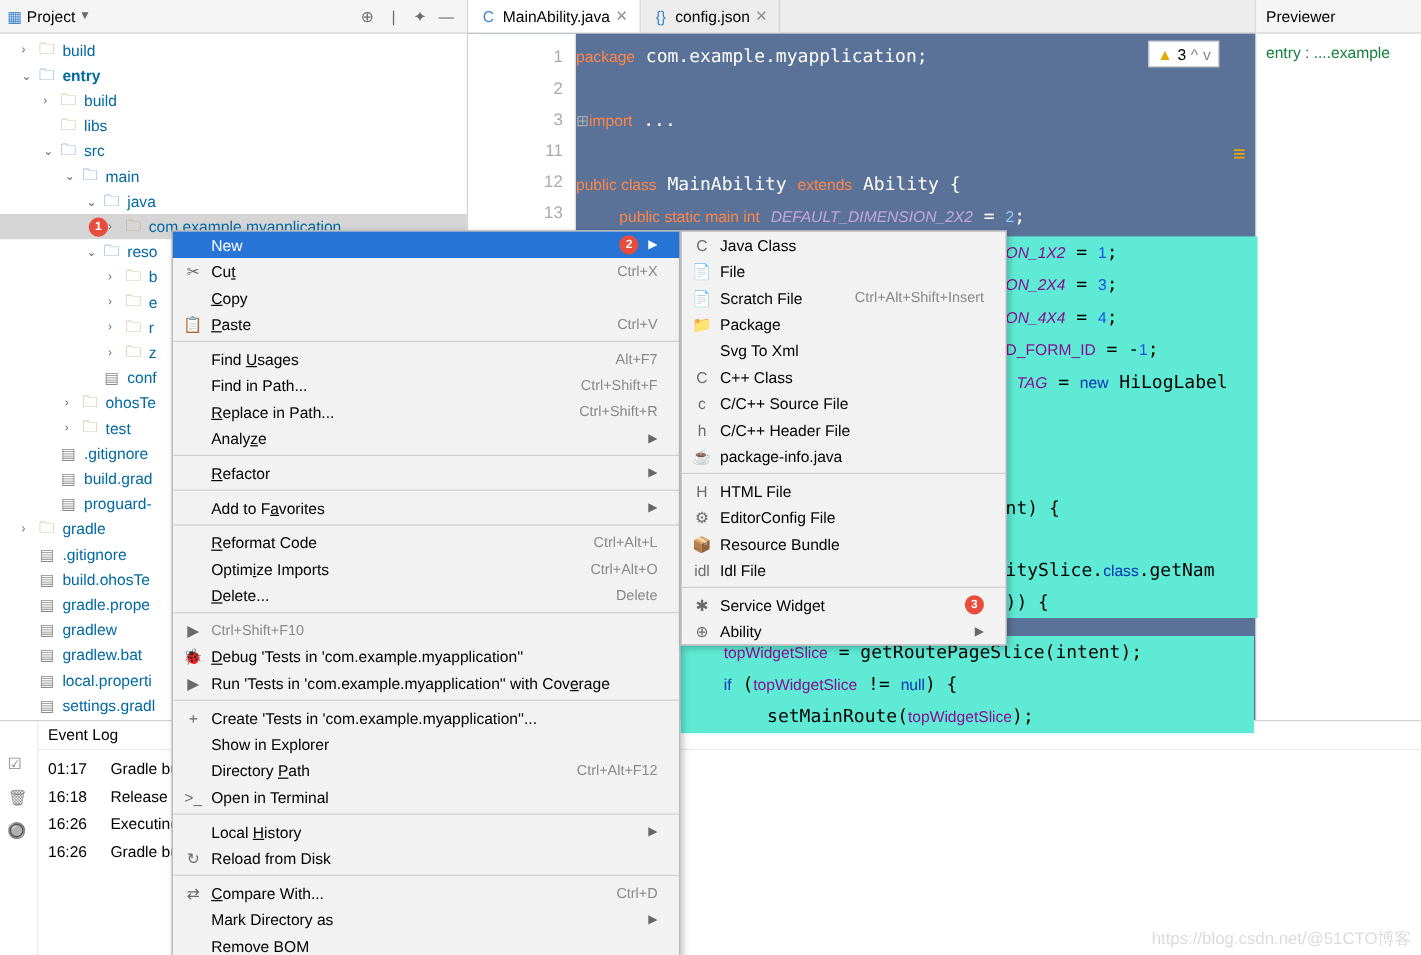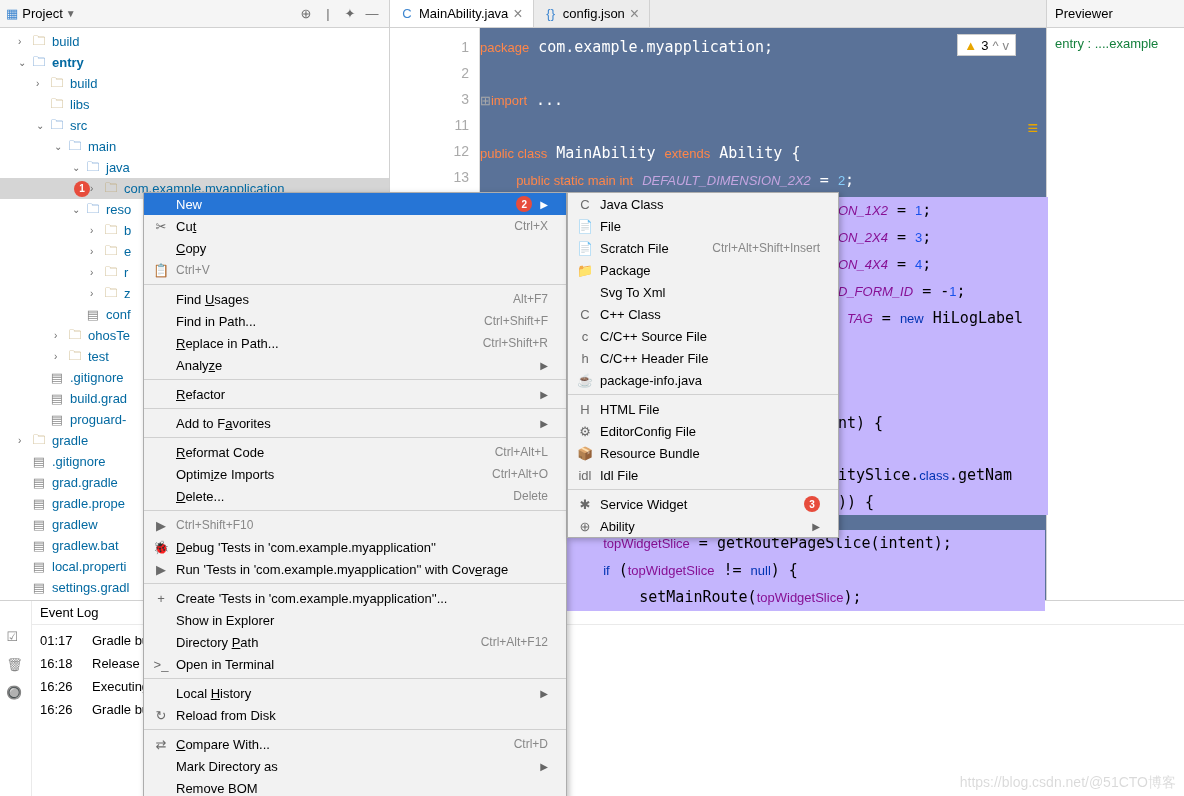--- a/index.html
+++ b/index.html
@@ -54,21 +54,21 @@
 .menu-item { display: flex; align-items: center; height: 22px; padding: 0 18px 0 8px; cursor: pointer; white-space: nowrap; }
 .menu-item.selected { background: #2675d6; color: #fff; }
 .menu-icon { width: 18px; height: 16px; margin-right: 6px; display: inline-flex; align-items: center; justify-content: center; color: #6b6b6b; }
 .menu-label { flex: 1; }
 .menu-shortcut { color: #888; font-size: 12px; }
 .menu-arrow { margin-left: 8px; font-size: 10px; color: #666; }
 .menu-item.selected .menu-arrow { color: #fff; }
 .menu-sep { height: 1px; background: #d0d0d0; margin: 3px 0; }
 .underline { text-decoration: underline; }
 .watermark { position: absolute; bottom: 4px; right: 8px; color: rgba(0,0,0,.15); font-size: 14px; }
-.code-below { position: absolute; font-family: "Consolas", monospace; font-size: 15px; line-height: 26px; white-space: pre; color: #000; background: #c4b5fd; }
+.code-below { position: absolute; font-family: "Consolas", monospace; font-size: 15px; line-height: 26px; white-space: pre; color: #000; background: #5eead4; }
 .code-below.right { left: 838px; top: 197px; width: 210px; overflow: hidden; }
 .code-below.bottom { left: 567px; top: 530px; width: 478px; }
 .kw2 { color: #0033b3; }
 .num2 { color: #1750eb; }
 .var2 { color: #871094; }
 .circled-hamb { position: absolute; right: 8px; top: 90px; color: #e7a500; font-size: 18px; font-weight: bold; }
 </style>
 </head>
 <body>
 
@@ -187,21 +187,21 @@
           <span class="tree-label">gradle</span>
         </div>
         <div class="tree-row" style="padding-left: 18px;">
           <span class="tree-arrow"></span>
           <span class="tree-icon file-icon">▤</span>
           <span class="tree-label">.gitignore</span>
         </div>
         <div class="tree-row" style="padding-left: 18px;">
           <span class="tree-arrow"></span>
           <span class="tree-icon file-icon">▤</span>
-          <span class="tree-label">grad.gradle</span>
+          <span class="tree-label">build.ohosTe</span>
         </div>
         <div class="tree-row" style="padding-left: 18px;">
           <span class="tree-arrow"></span>
           <span class="tree-icon file-icon">▤</span>
           <span class="tree-label">gradle.prope</span>
         </div>
         <div class="tree-row" style="padding-left: 18px;">
           <span class="tree-arrow"></span>
           <span class="tree-icon file-icon">▤</span>
           <span class="tree-label">gradlew</span>
@@ -293,21 +293,21 @@
           <span class="log-time">16:26</span>
           <span>Gradle buil</span>
         </div>
       </div>
   </div>
 </div>
 
 <div class="code-below right"><span class="var2" style="font-style:italic">ON_1X2</span> = <span class="num2">1</span>;
 <span class="var2" style="font-style:italic">ON_2X4</span> = <span class="num2">3</span>;
 <span class="var2" style="font-style:italic">ON_4X4</span> = <span class="num2">4</span>;
-<span class="var2" style="font-style:italic">D_FORM_ID</span> = -<span class="num2">1</span>;
+<span class="var2" style="">D_FORM_ID</span> = -<span class="num2">1</span>;
  <span class="var2" style="font-style:italic">TAG</span> = <span class="kw2">new</span> HiLogLabel
 
 
 
 nt) {
 
 itySlice.<span class="kw2">class</span>.getNam
 )) {</div>
 
 <div class="code-below bottom">    <span class="var2">topWidgetSlice</span> = getRoutePageSlice(intent);
@@ -325,20 +325,21 @@
       <span class="menu-icon">✂</span>
       <span class="menu-label">Cu<span class="underline">t</span></span>
       <span class="menu-shortcut">Ctrl+X</span>
     </div>
     <div class="menu-item">
       <span class="menu-icon"></span>
       <span class="menu-label"><span class="underline">C</span>opy</span>
     </div>
     <div class="menu-item">
       <span class="menu-icon">📋</span>
+      <span class="menu-label"><span class="underline">P</span>aste</span>
       <span class="menu-shortcut">Ctrl+V</span>
     </div>
     <div class="menu-sep"></div>
     <div class="menu-item">
       <span class="menu-icon"></span>
       <span class="menu-label">Find <span class="underline">U</span>sages</span>
       <span class="menu-shortcut">Alt+F7</span>
     </div>
     <div class="menu-item">
       <span class="menu-icon"></span>

